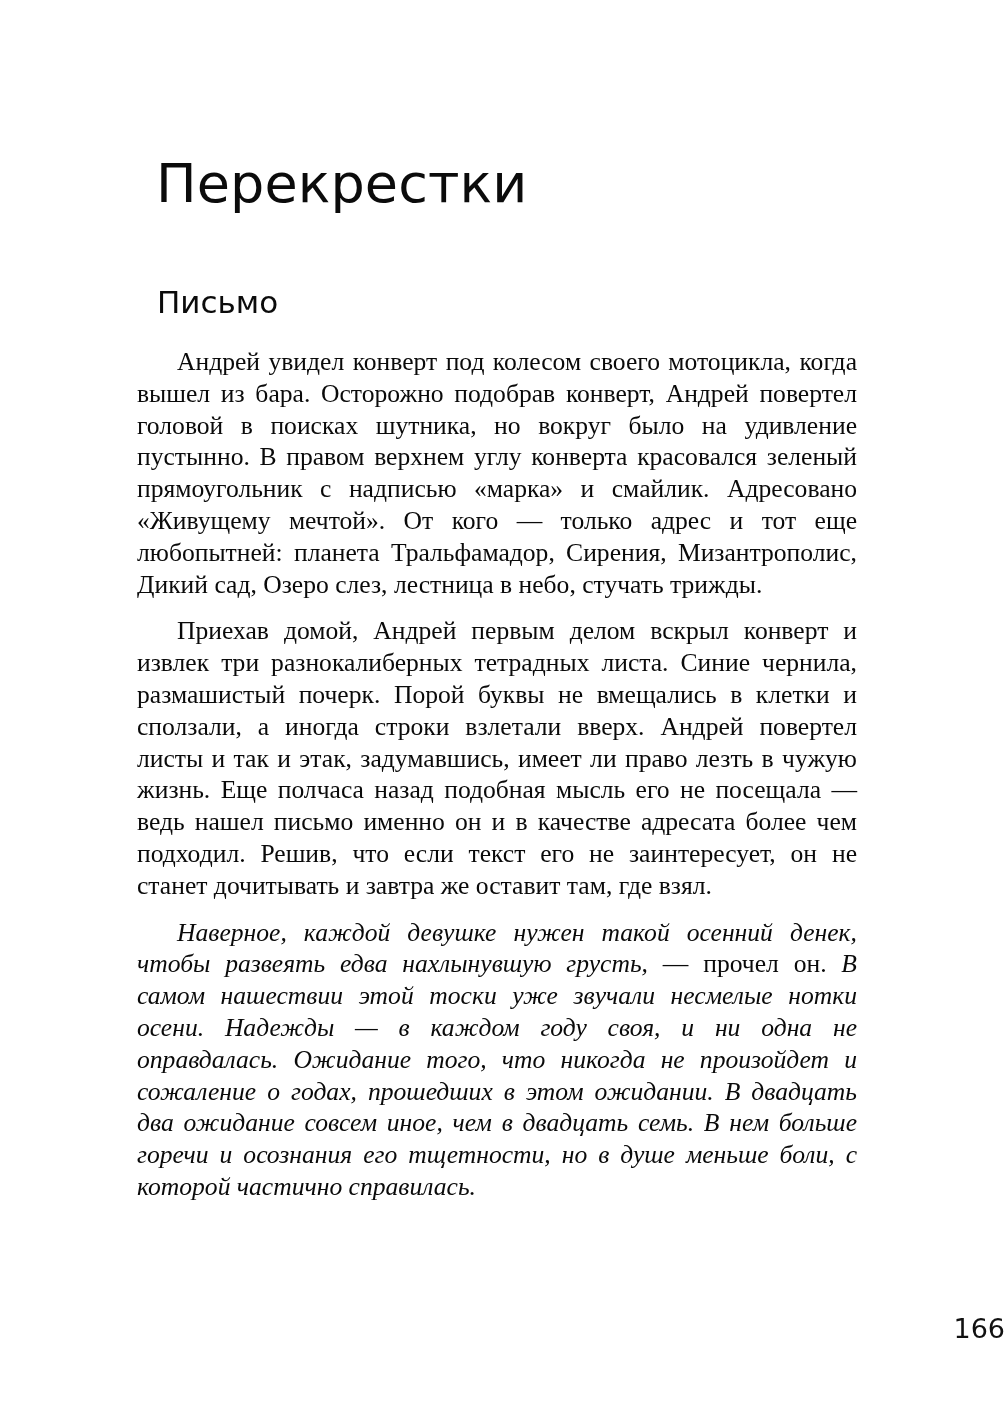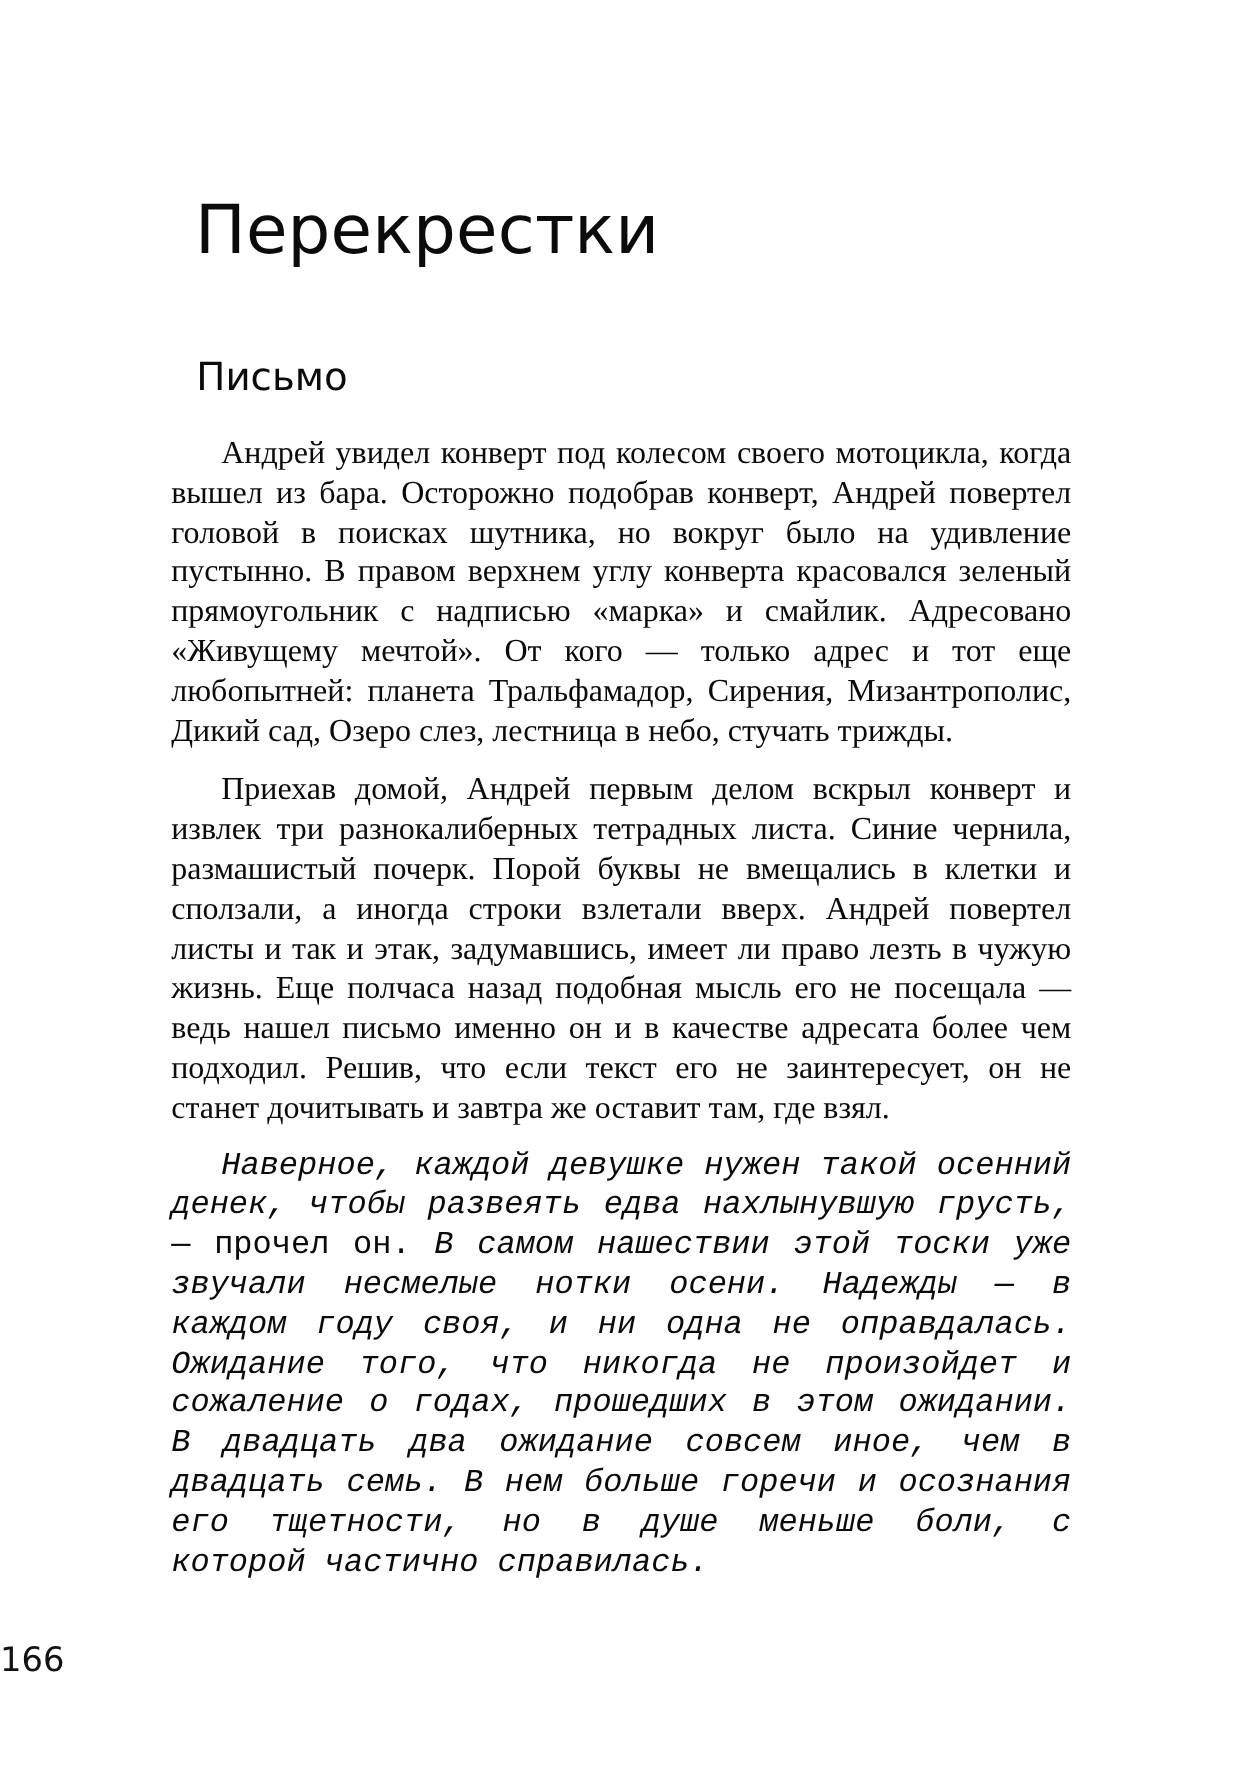--- a/index.html
+++ b/index.html
@@ -63,34 +63,33 @@
     text-align: justify;
     text-justify: inter-word;
     margin: 15px;
     text-indent: 40px;
     hyphens: manual;
     -webkit-hyphens: manual;
   }
 
   .body-paragraph.italic {
     font-style: italic;
-    font-family: Liberation Mono, monospace;
   }
 
   .body-paragraph .roman {
     font-style: normal;
   }
 
   
   .page-number {
     position: absolute;
     left: 0;
     right: 0;
     top: 1313px;
-    text-align: left;
+    text-align: right;
     font-family: "DejaVu Sans", "Liberation Sans", sans-serif;
     font-size: 27px;
     font-weight: 400;
     color: #111111;
   }
 </style>
 </head>
 <body>
 
 <div class="page">

